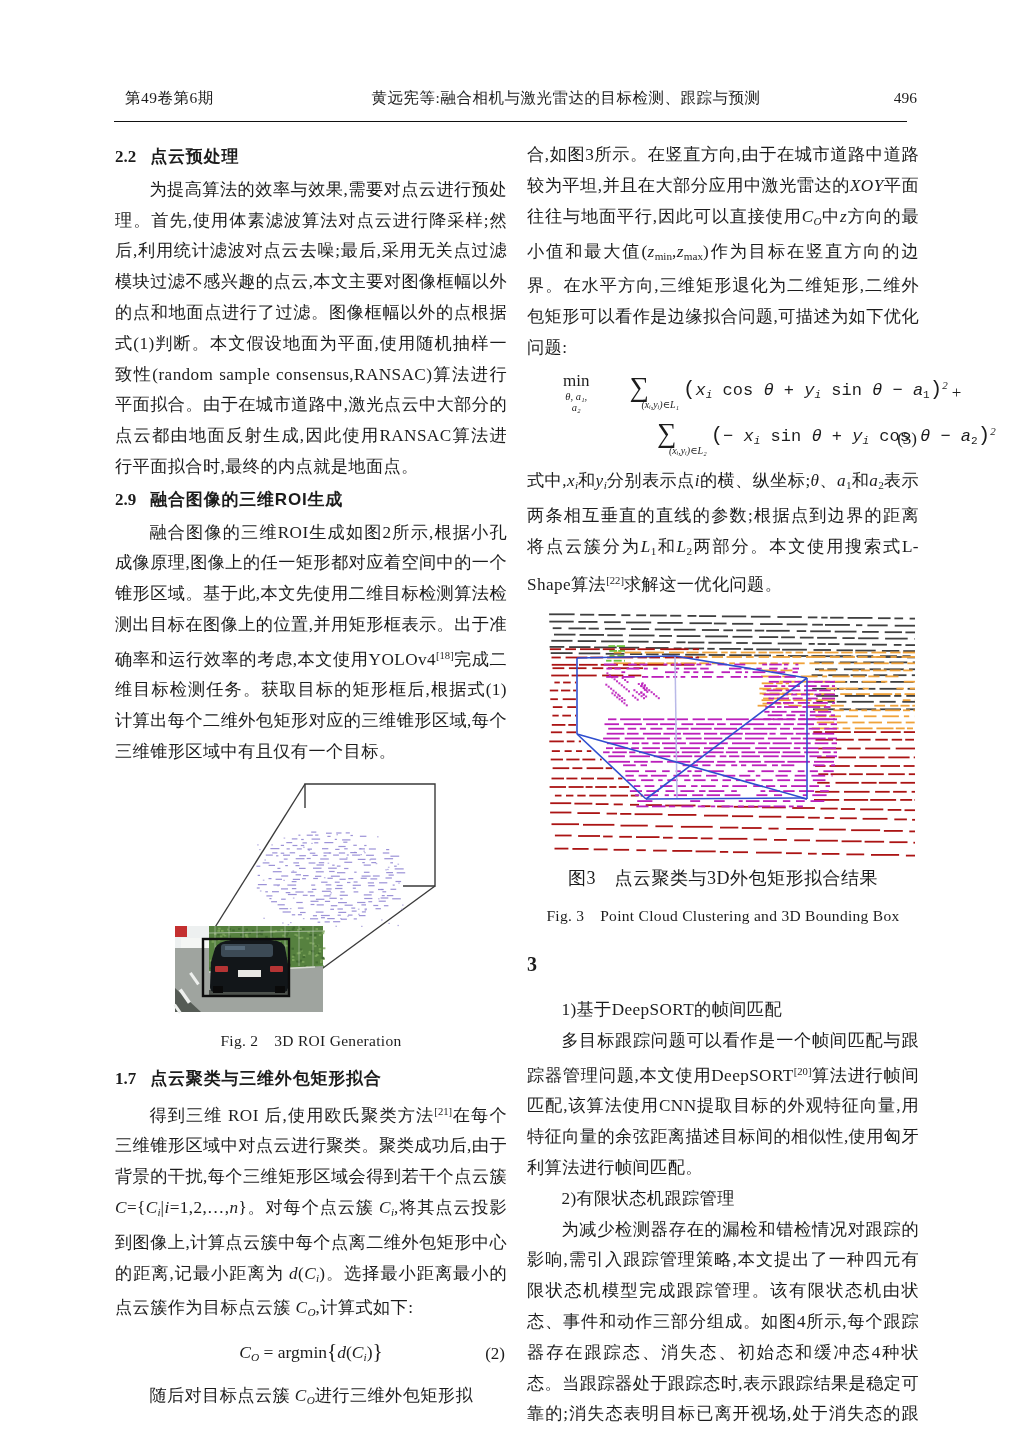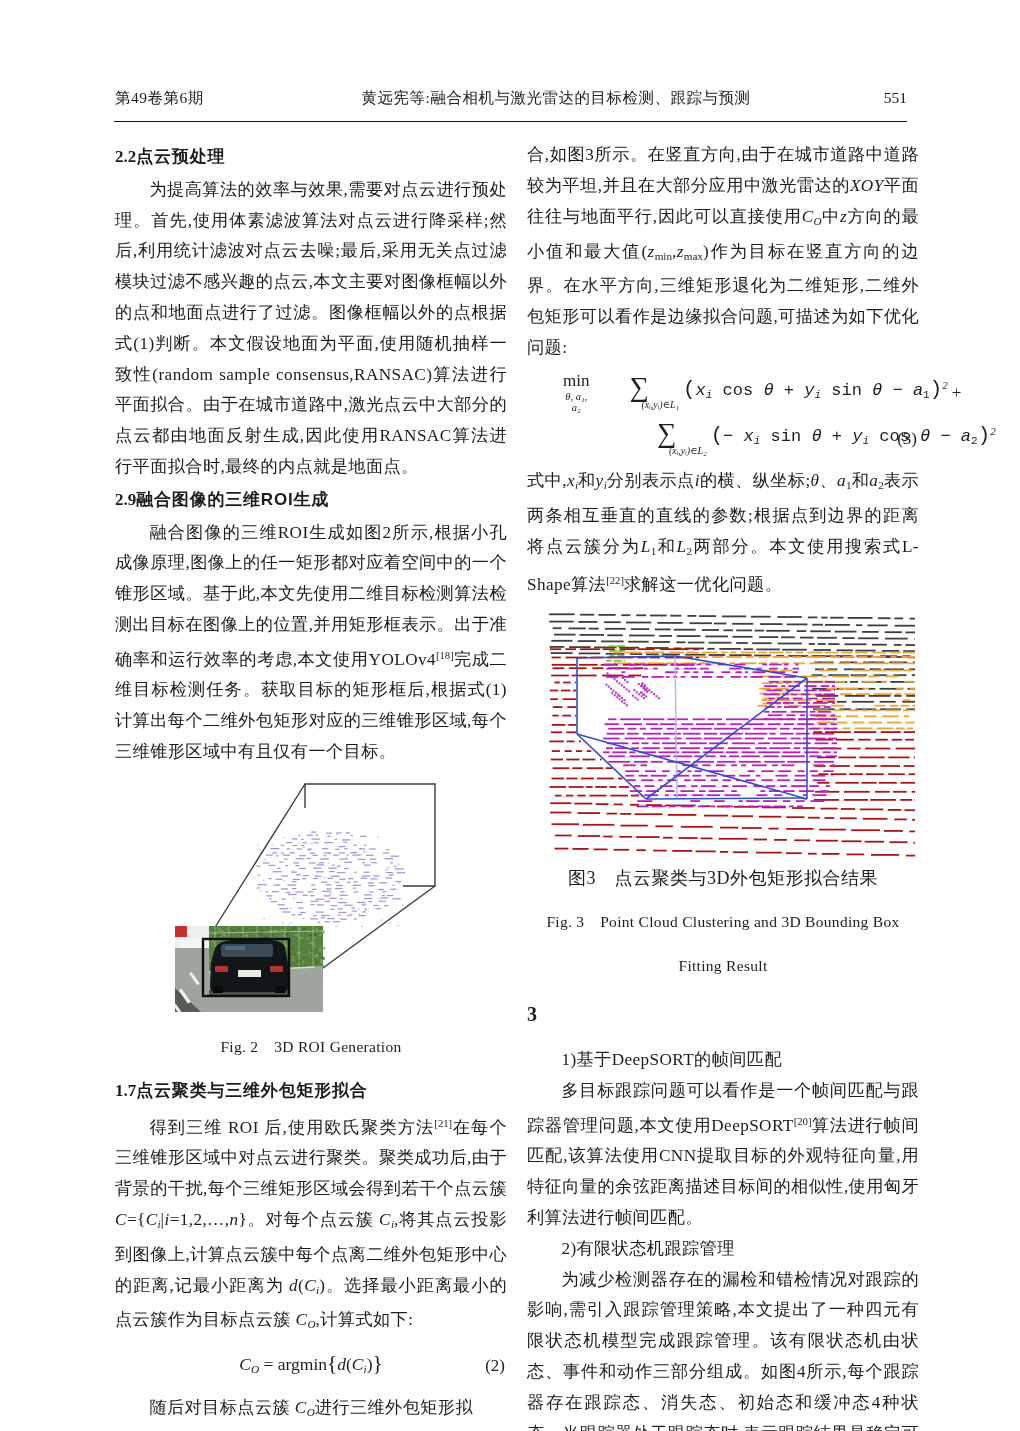--- a/index.html
+++ b/index.html
@@ -1,35 +1,35 @@
 <!DOCTYPE html>
 <html lang="zh"><head>
 <meta charset="utf-8">
 <style>
   html,body{margin:0;padding:0;background:#ffffff;}
   body{width:1020px;height:1431px;position:relative;font-family:"Liberation Serif","DejaVu Serif",serif;color:#1c1c1c;}
   .page{position:absolute;inset:0;background:#fff;overflow:hidden;}
 
   
-  .pg-header{position:absolute;top:88px;left:115px;width:792px;display:flex;align-items:baseline;font-size:15.5px;}
+  .pg-header{position:absolute;top:88px;left:125px;width:792px;display:flex;align-items:baseline;font-size:15.5px;}
   .hdr-issue{width:170px;text-align:left;letter-spacing:.5px;}
   .hdr-title{flex:1;text-align:center;letter-spacing:.5px;}
   .hdr-page{width:80px;text-align:right;}
   .hdr-rule{position:absolute;top:121px;left:114px;width:793px;height:0;border-top:1.6px solid #111;}
 
   
   .col{position:absolute;top:140px;width:392px;}
   .col-left{left:115px;}
   .col-right{left:527px;}
 
   .para{font-size:17.2px;line-height:30.8px;text-align:justify;letter-spacing:.4px;margin:0;}
   .indent{text-indent:2em;}
 
   .subhead{display:flex;align-items:baseline;margin:2px 0 2px 0;line-height:30.8px;}
-  .subhead .num{font-weight:700;font-size:17px;font-family:"Liberation Serif",serif;}
+  .subhead .num{font-weight:700;font-size:17px;font-family:"Liberation Serif",serif;margin-right:14px;}
   .subhead .ttl{font-weight:700;font-size:17px;font-family:"Liberation Sans","DejaVu Sans",sans-serif;letter-spacing:.8px;}
 
   .section-head{display:flex;align-items:baseline;margin:16px 0 14px 0;line-height:34px;}
   .section-head .num{font-weight:700;font-size:20px;font-family:"Liberation Serif",serif;margin-right:24px;}
   .section-head .ttl{font-weight:700;font-size:19.5px;font-family:"Liberation Sans","DejaVu Sans",sans-serif;letter-spacing:1.5px;}
 
   
   .equation{position:relative;text-align:center;font-size:17.5px;line-height:30px;margin:8px 0;}
   .eq-num{position:absolute;right:2px;top:50%;transform:translateY(-50%);font-size:17px;}
   .eq3{margin:6px 0 4px 0;}
@@ -51,33 +51,33 @@
   .seg-rm{font-style:normal;}
   .seg-sub{font-size:.65em;vertical-align:-.28em;letter-spacing:0;}
   .seg-isub{font-size:.65em;vertical-align:-.28em;font-style:italic;letter-spacing:0;}
   .seg-sup{font-size:.62em;vertical-align:.55em;letter-spacing:0;}
   .seg-paren{font-size:1.22em;}
   .seg-brace{font-size:1.22em;}
 
   
   figure{margin:0;padding:0;}
   .fig-caption{font-size:18px;text-align:center;line-height:30px;letter-spacing:.5px;margin:0;}
-  .fig-caption-en{font-size:15.5px;text-align:center;line-height:30px;letter-spacing:.3px;margin:14px;font-family:"Liberation Serif",serif;}
+  .fig-caption-en{font-size:15.5px;text-align:center;line-height:30px;letter-spacing:.3px;margin:8px;font-family:"Liberation Serif",serif;}
   .fig2-wrap{margin:6px 0 4px 0;}
   .fig3-wrap{margin:10px 0 6px 0;}
 </style>
 </head>
 <body>
 
 <div class="page">
 
   <div class="pg-header">
     <span class="hdr-issue">第49卷第6期</span>
     <span class="hdr-title">黄远宪等:融合相机与激光雷达的目标检测、跟踪与预测</span>
-    <span class="hdr-page">551</span>
+    <span class="hdr-page">496</span>
   </div>
   <div class="hdr-rule"></div>
 
   <section class="col col-left">
     <h3 class="subhead">
       <span class="num">2.2</span>
       <span class="ttl">点云预处理</span>
     </h3>
     <p class="para indent">为提高算法的效率与效果,需要对点云进行预处理。首先,使用体素滤波算法对点云进行降采样;然后,利用统计滤波对点云去噪;最后,采用无关点过滤模块过滤不感兴趣的点云,本文主要对图像框幅以外的点和地面点进行了过滤。图像框幅以外的点根据式(1)判断。本文假设地面为平面,使用随机抽样一致性(random sample consensus,RANSAC)算法进行平面拟合。由于在城市道路中,激光点云中大部分的点云都由地面反射生成,因此使用RANSAC算法进行平面拟合时,最终的内点就是地面点。</p>
 
@@ -1594,21 +1594,20 @@
           <line x1="50" y1="47" x2="50" y2="123" stroke="#2e4ecf" stroke-width="1.6" fill="none"></line>
           <line x1="50" y1="123" x2="119" y2="188" stroke="#2e4ecf" stroke-width="1.6" fill="none"></line>
           <line x1="119" y1="188" x2="274" y2="187" stroke="#2e4ecf" stroke-width="1.6" fill="none"></line>
           <line x1="274" y1="187" x2="280" y2="188" stroke="#2e4ecf" stroke-width="1.6" fill="none"></line>
           <line x1="280" y1="67" x2="280" y2="188" stroke="#2e4ecf" stroke-width="1.6" fill="none"></line>
           <line x1="119" y1="188" x2="280" y2="67" stroke="#2e4ecf" stroke-width="1.6" fill="none"></line>
           <line x1="50" y1="123" x2="280" y2="188" stroke="#2e4ecf" stroke-width="1.6" fill="none"></line>
         </svg>
       <figcaption class="fig-caption">图3　点云聚类与3D外包矩形拟合结果</figcaption>
       <div class="fig-caption-en">Fig. 3　Point Cloud Clustering and 3D Bounding Box</div>
-      <div class="fig-caption-en">Fitting Result</div>
     </figure>
 
     <h2 class="section-head">
       <span class="num">3</span>
     </h2>
 
     <p class="para indent">1)基于DeepSORT的帧间匹配</p>
     <p class="para indent">多目标跟踪问题可以看作是一个帧间匹配与跟踪器管理问题,本文使用DeepSORT<span class="seg-sup">[20]</span>算法进行帧间匹配,该算法使用CNN提取目标的外观特征向量,用特征向量的余弦距离描述目标间的相似性,使用匈牙利算法进行帧间匹配。</p>
     <p class="para indent">2)有限状态机跟踪管理</p>
     <p class="para indent">为减少检测器存在的漏检和错检情况对跟踪的影响,需引入跟踪管理策略,本文提出了一种四元有限状态机模型完成跟踪管理。该有限状态机由状态、事件和动作三部分组成。如图4所示,每个跟踪器存在跟踪态、消失态、初始态和缓冲态4种状态。当跟踪器处于跟踪态时,表示跟踪结果是稳定可靠的;消失态表明目标已离开视场,处于消失态的跟踪器将从内存中删除,不再参与运算;初</p>

